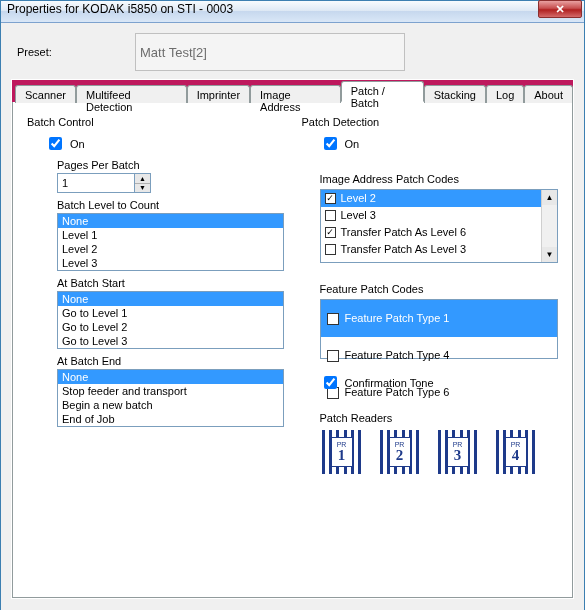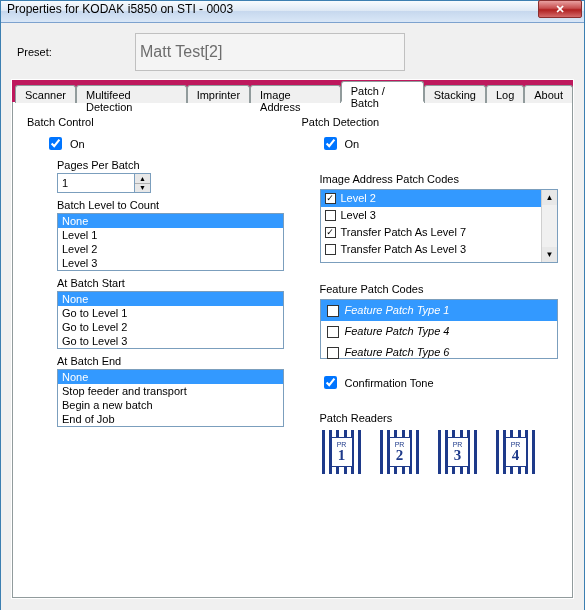--- a/index.html
+++ b/index.html
@@ -52,21 +52,21 @@
     padding: 2px 6px 8px 6px;
   }
   .preset-row label { width: 110px; }
   .preset-input {
     width: 270px;
     height: 20px;
     padding: 18px 4px;
     background: #f4f4f4;
     border: 1px solid #c0c0c0;
     color: #6d6d6d;
-    font-size: 16px;
+    font-size: 13px;
   }
   .tabs-outer {
     border: 1px solid #fff;
     background: #fff;
     height: 520px;
     position: relative;
   }
   .tab-row {
     display: flex;
     align-items: flex-end;
@@ -164,21 +164,21 @@
     background:#e8e8e8;
   }
   .sb .a { height:15px; display:flex; align-items:center; justify-content:center; font-size:8px; cursor:pointer;}
   .sb .track { flex:1; background:#f0f0f0; }
   .chklist2 {
     margin-left:18px;
     border:1px solid #7b9ebd; background:#fff;
   }
   .chklist2 .row {
     display:flex; align-items:center; gap:6px;
-    padding: 2px 6px; line-height:17px; cursor:pointer;font-style:italic;
+    padding: 10px 6px; line-height:17px; cursor:pointer;
   }
   .chklist2 .row.sel { background:#3399ff; color:#fff; }
   .chklist2 .row .chk {
     width:12px; height:12px; border:1px solid #333; background:#fff;
     display:inline-flex; align-items:center; justify-content:center;
     font-size:9px; color:#000;
   }
   .readers {
     display:flex; gap:14px; margin:6px 0 0 18px;
   }
@@ -310,21 +310,21 @@
                 <div class="row sel">
                   <span class="chk">✓</span>
                   <span>Level 2</span>
                 </div>
                 <div class="row">
                   <span class="chk"></span>
                   <span>Level 3</span>
                 </div>
                 <div class="row">
                   <span class="chk">✓</span>
-                  <span>Transfer Patch As Level 7</span>
+                  <span>Transfer Patch As Level 6</span>
                 </div>
                 <div class="row">
                   <span class="chk"></span>
                   <span>Transfer Patch As Level 3</span>
                 </div>
               </div>
             <div class="sb">
               <div class="a">▲</div>
               <div class="track"></div>
               <div class="a">▼</div>

